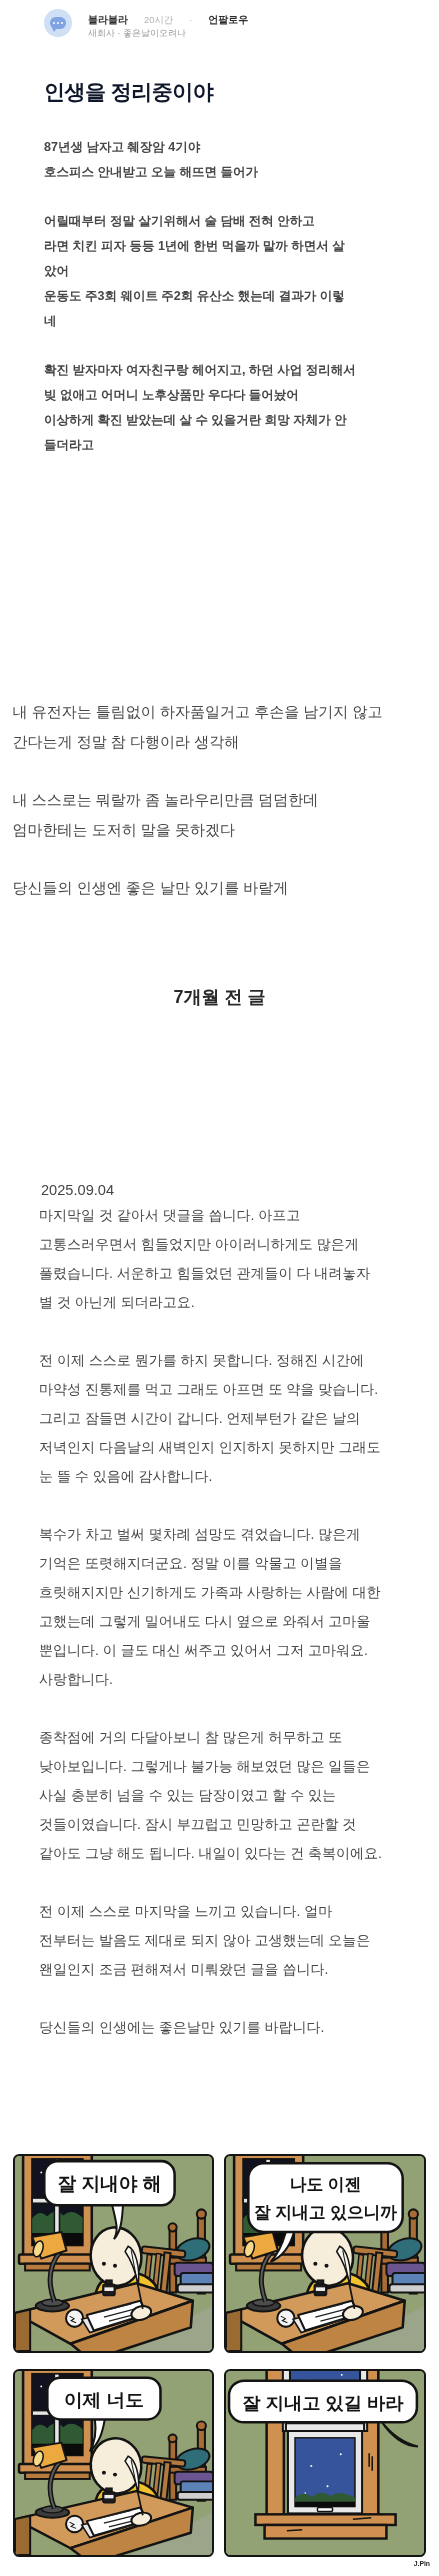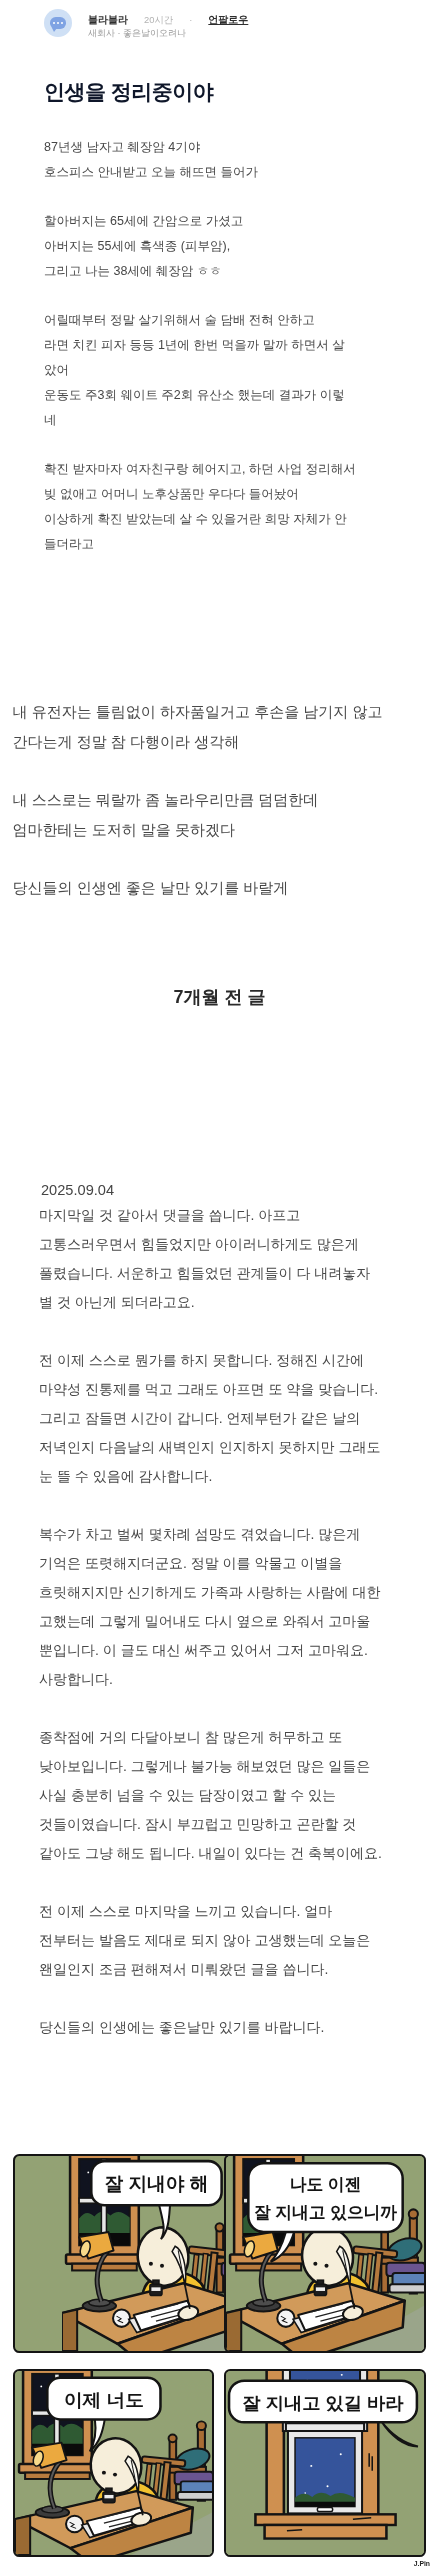--- a/index.html
+++ b/index.html
@@ -12,43 +12,43 @@
           background:#cfe0f5;display:flex;align-items:center;justify-content:center;}
   .chatbubble{position:relative;width:15.7px;height:12px;background:#7fa3e3;border-radius:5.7px;
           display:flex;align-items:center;justify-content:center;gap:1.6px;}
   .chatbubble:after{content:"";position:absolute;left:2.1px;bottom:-3.1px;width:0;height:0;
           border-left:2.1px solid transparent;border-right:3.7px solid transparent;border-top:4.7px solid #7fa3e3;}
   .chatbubble i{width:2.1px;height:2.1px;border-radius:50%;background:#ffffff;display:block;}
   .hrow1{position:absolute;left:88px;top:12.5px;display:flex;align-items:baseline;gap:16px;white-space:nowrap;}
   .author{font-size:10px;font-weight:bold;color:#2f2f2f;}
   .time{font-size:9.4px;color:#b3b3b3;}
   .sep{font-size:9.4px;color:#b3b3b3;}
-  .unfollow{font-size:10px;font-weight:bold;color:#2f2f2f;cursor:pointer;text-decoration:underline;}
+  .unfollow{font-size:10px;font-weight:bold;color:#2f2f2f;cursor:pointer;}
   .hrow2{position:absolute;left:88px;top:27px;font-size:9px;color:#9b9b9b;white-space:nowrap;}
   
   .title{position:absolute;left:44px;top:78px;font-size:21px;font-weight:bold;color:#0f172a;letter-spacing:-0.5px;}
   .textblock{position:absolute;width:386px;}
   .textblock p{margin:0;color:#474747;white-space:nowrap;}
   .para{margin:0 0 24px 0;}
-  .s1{left:44px;top:135px;}
+  .s1{left:44px;top:135px;font-weight:bold;}
   .s1 p{font-size:12.5px;line-height:25px;}
   .s2{left:12.5px;top:697px;width:423px;}
   .s2 p{font-size:15px;line-height:30px;}
   .s2 .para{margin-bottom:28px;}
   .divider{position:absolute;left:0;top:985px;width:439px;text-align:center;
            font-size:18px;font-weight:bold;color:#2a2a2a;}
   .cdate{position:absolute;left:41px;top:1146px;font-size:14.6px;color:#454545;margin-top:36px;}
   .s3{left:39px;top:1201px;}
   .s3 p{font-size:14px;line-height:29px;}
   .s3 .para{margin-bottom:29px;}
   
   .comic{position:absolute;left:13px;top:2154px;width:414px;height:405px;}
   .panel{position:absolute;border:2.6px solid #141414;border-radius:6.3px;overflow:hidden;background:#93a274;}
   .panel svg{display:block;width:100%;height:100%;}
-  #panel1{left:0;top:0;width:197px;height:195px;padding-left:47px;}
+  #panel1{left:0;top:0;width:197px;height:195px;}
   #panel2{left:211px;top:0;width:198px;height:195px;}
   #panel3{left:0;top:215px;width:197px;height:184px;text-align:center;}
   #panel4{left:211px;top:215px;width:198px;height:184px;}
   .signature{position:absolute;left:388px;top:2560px;width:42px;text-align:right;
              font-size:6.8px;font-weight:bold;color:#222222;}
   .bubble-text{font-family:"Liberation Sans","DejaVu Sans",sans-serif;font-weight:bold;fill:#141414;}
 </style>
 </head>
 <body>
 
@@ -70,25 +70,20 @@
     </div>
     <div class="hrow2">새회사 · 좋은날이오려나</div>
   </div>
 
   <div class="title">인생을 정리중이야</div>
 
   <div class="textblock s1">
     <div class="para">
       <p>87년생 남자고 췌장암 4기야</p>
       <p>호스피스 안내받고 오늘 해뜨면 들어가</p>
-    </div>
-    <div class="para">
-      <p>할아버지는 65세에 간암으로 가셨고</p>
-      <p>아버지는 55세에 흑색종 (피부암),</p>
-      <p>그리고 나는 38세에 췌장암 ㅎㅎ</p>
     </div>
     <div class="para">
       <p>어릴때부터 정말 살기위해서 술 담배 전혀 안하고</p>
       <p>라면 치킨 피자 등등 1년에 한번 먹을까 말까 하면서 살</p>
       <p>았어</p>
       <p>운동도 주3회 웨이트 주2회 유산소 했는데 결과가 이렇</p>
       <p>네</p>
     </div>
     <div class="para">
       <p>확진 받자마자 여자친구랑 헤어지고, 하던 사업 정리해서</p>

